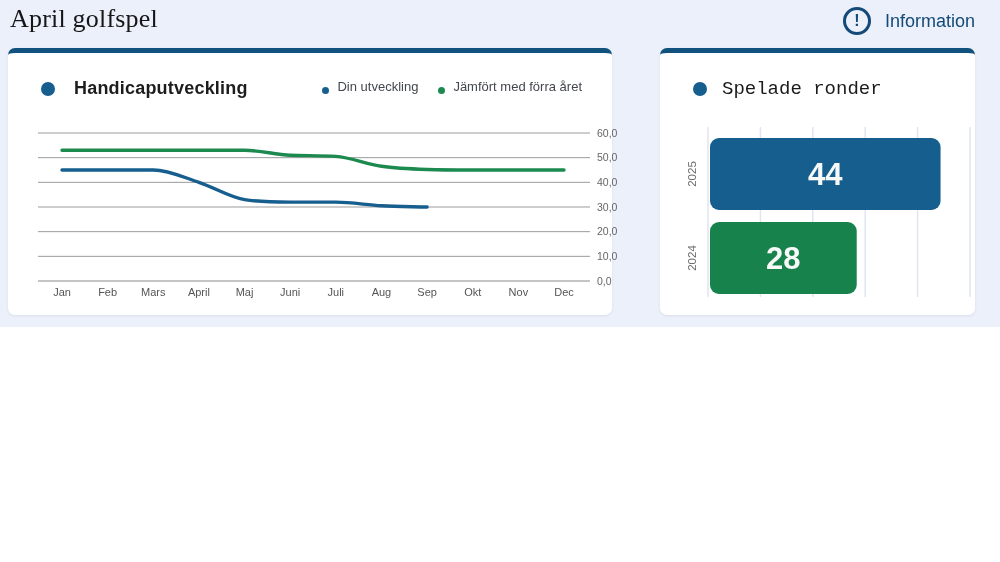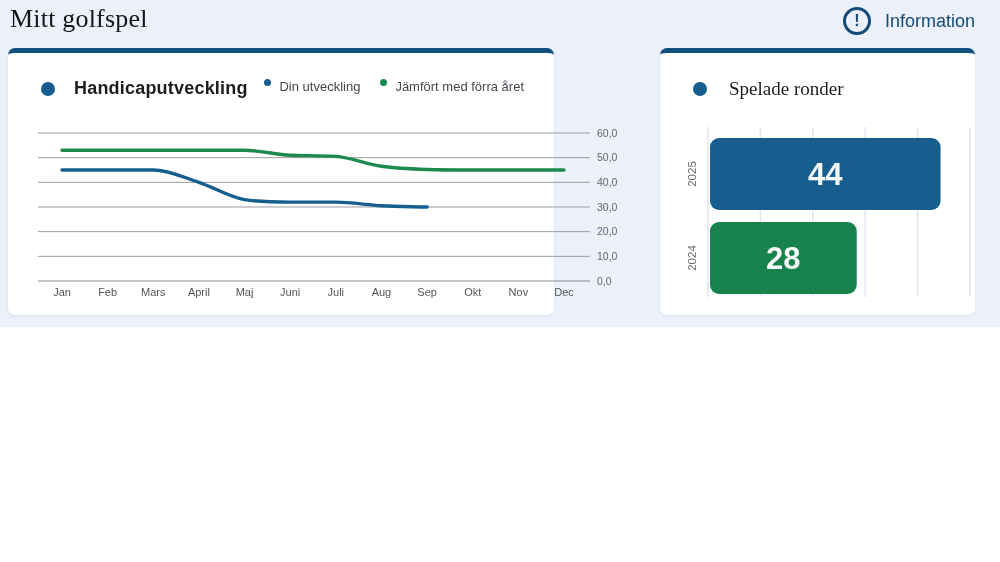--- a/index.html
+++ b/index.html
@@ -20,39 +20,39 @@
   }
   .info-link{
     font-size:18px;color:#134a77;
     text-underline-offset:3px;cursor:pointer;
   }
   .card{
     position:absolute;top:48px;height:267px;background:#ffffff;border-radius:7px;
     border-top:5px solid #11517e;box-sizing:border-box;
     box-shadow:0 1px 3px rgba(20,40,80,0.08);
   }
-  .card-left{left:8px;width:546px;}
+  .card-left{left:8px;width:604px;}
   .card-right{left:660px;width:315px;}
   .card-title-row{position:absolute;top:25px;left:33px;display:flex;align-items:center;}
   .title-dot{width:14px;height:14px;border-radius:50%;background:#155e8e;flex:0 0 auto;}
   .card-title-sans{margin-left:19px;font-size:18px;font-weight:700;color:#1d1d1d;letter-spacing:0.2px;}
-  .card-title-serif{margin-left:22px;font-family:Liberation Serif, serif;font-size:19px;color:#1b1b1b;}
+  .card-title-serif{margin-left:15px;font-family:Liberation Mono, monospace;font-size:19px;color:#1b1b1b;}
   .legend{position:absolute;top:26px;right:30px;display:flex;align-items:center;gap:20px;}
-  .legend-item{display:flex;align-items:flex-start;gap:8px;}
+  .legend-item{display:flex;align-items:flex-end;gap:8px;}
   .legend-dot{width:7px;height:7px;border-radius:50%;}
   .legend-label{font-size:13px;color:#43474e;}
   .chart-holder{position:absolute;left:0;top:0;width:100%;height:100%;}
   svg text{font-family:"Liberation Sans",sans-serif;}
 </style>
 </head>
 <body>
 
 <div class="top-band"></div>
 
-<div class="page-title">Mitt golfspel</div>
+<div class="page-title">April golfspel</div>
 
 <div class="info-wrap">
   <span class="info-icon">!</span>
   <a class="info-link">Information</a>
 </div>
 
 <div class="card card-left">
   <div class="card-title-row">
     <span class="title-dot"></span>
     <span class="card-title-sans">Handicaputveckling</span>

